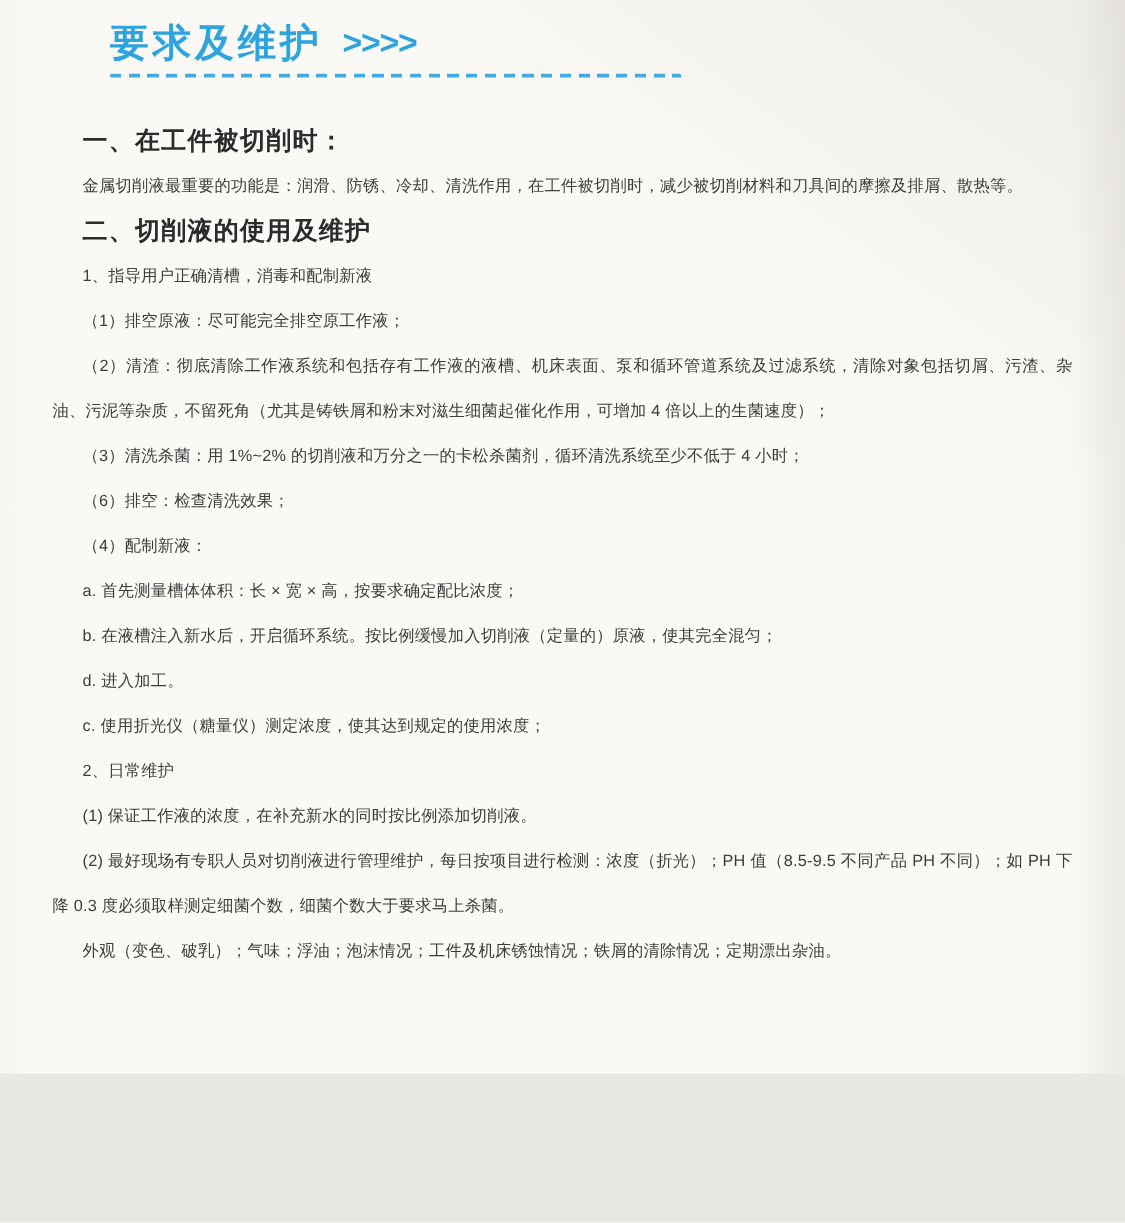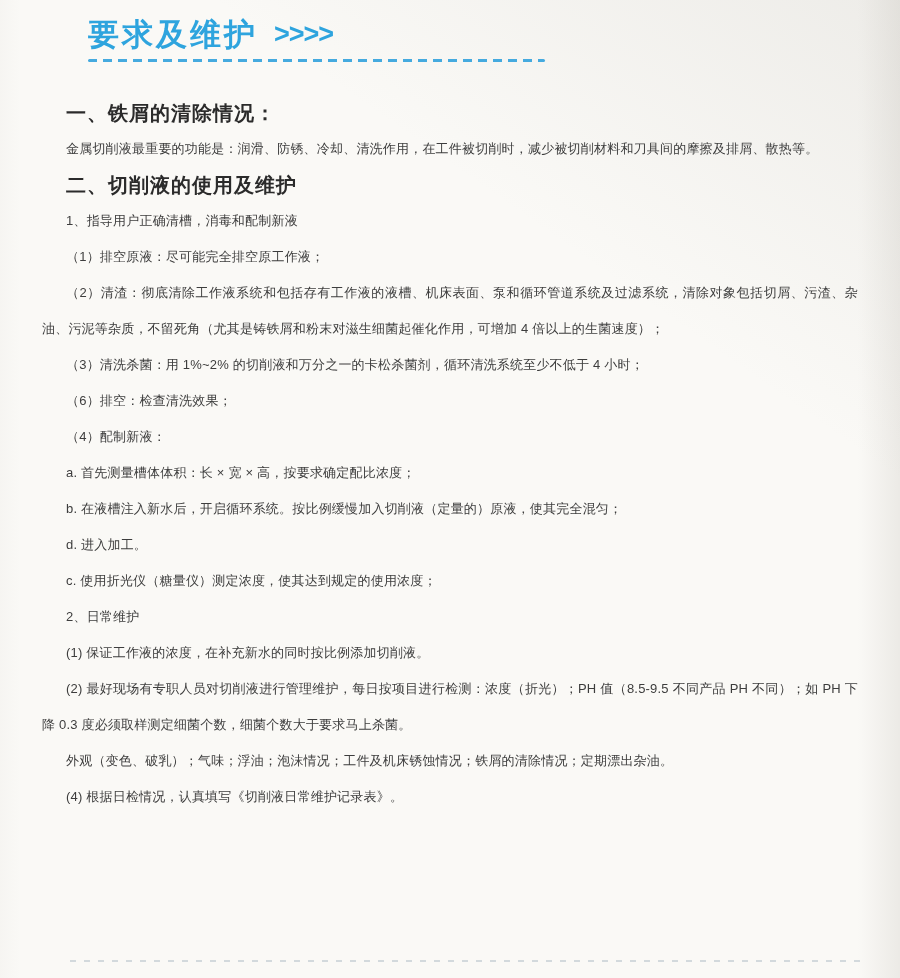--- a/index.html
+++ b/index.html
@@ -1,18 +1,18 @@
 <!DOCTYPE html>
 <html style="--accent: #2ea4de; --dash: #45aadf; --text: #3d3d3d; --heading: #2b2b2b; --paper: #faf9f6;"><head>
 <meta charset="utf-8">
 <style>
   html,body{margin:0;padding:0;background:#e9e7e4;}
   .page{
     position:relative;
-    width:900px;height:978px;
+    width:900px;height:859px;
     margin:0 auto;
     overflow:hidden;
     font-family:"Liberation Sans","DejaVu Sans",sans-serif;
     background:
       linear-gradient(to left, rgba(185,180,172,.22), rgba(185,180,172,0) 42px),
       linear-gradient(215deg, rgba(182,179,172,.18) 0%, rgba(182,179,172,0) 30%),
       linear-gradient(to right, rgba(200,196,190,.08), rgba(200,196,190,0) 20px),
       var(--paper,#faf9f6);
   }
   
@@ -58,35 +58,34 @@
 
   <header class="hdr">
     <div class="title-row">
       <span class="title">要求及维护</span>
       <span class="arrows">&gt;&gt;&gt;&gt;</span>
     </div>
     <div class="title-underline"></div>
   </header>
 
   <main class="content">
-    <h2 class="blk heading">一、铁屑的清除情况：</h2>
+    <h2 class="blk heading">一、在工件被切削时：</h2>
     <p class="blk para">金属切削液最重要的功能是：润滑、防锈、冷却、清洗作用，在工件被切削时，减少被切削材料和刀具间的摩擦及排屑、散热等。</p>
     <h2 class="blk heading">二、切削液的使用及维护</h2>
     <p class="blk para">1、指导用户正确清槽，消毒和配制新液</p>
     <p class="blk para">（1）排空原液：尽可能完全排空原工作液；</p>
     <p class="blk para">（2）清渣：彻底清除工作液系统和包括存有工作液的液槽、机床表面、泵和循环管道系统及过滤系统，清除对象包括切屑、污渣、杂油、污泥等杂质，不留死角（尤其是铸铁屑和粉末对滋生细菌起催化作用，可增加 4 倍以上的生菌速度）；</p>
     <p class="blk para">（3）清洗杀菌：用 1%~2% 的切削液和万分之一的卡松杀菌剂，循环清洗系统至少不低于 4 小时；</p>
     <p class="blk para">（6）排空：检查清洗效果；</p>
     <p class="blk para">（4）配制新液：</p>
     <p class="blk para">a. 首先测量槽体体积：长 × 宽 × 高，按要求确定配比浓度；</p>
     <p class="blk para">b. 在液槽注入新水后，开启循环系统。按比例缓慢加入切削液（定量的）原液，使其完全混匀；</p>
     <p class="blk para">d. 进入加工。</p>
     <p class="blk para">c. 使用折光仪（糖量仪）测定浓度，使其达到规定的使用浓度；</p>
     <p class="blk para">2、日常维护</p>
     <p class="blk para">(1) 保证工作液的浓度，在补充新水的同时按比例添加切削液。</p>
     <p class="blk para">(2) 最好现场有专职人员对切削液进行管理维护，每日按项目进行检测：浓度（折光）；PH 值（8.5-9.5 不同产品 PH 不同）；如 PH 下降 0.3 度必须取样测定细菌个数，细菌个数大于要求马上杀菌。</p>
     <p class="blk para">外观（变色、破乳）；气味；浮油；泡沫情况；工件及机床锈蚀情况；铁屑的清除情况；定期漂出杂油。</p>
-    <p class="blk para">(4) 根据日检情况，认真填写《切削液日常维护记录表》。</p>
   </main>
 
   <div class="bottom-dashes"></div>
 
 </div>
 
 </body></html>

